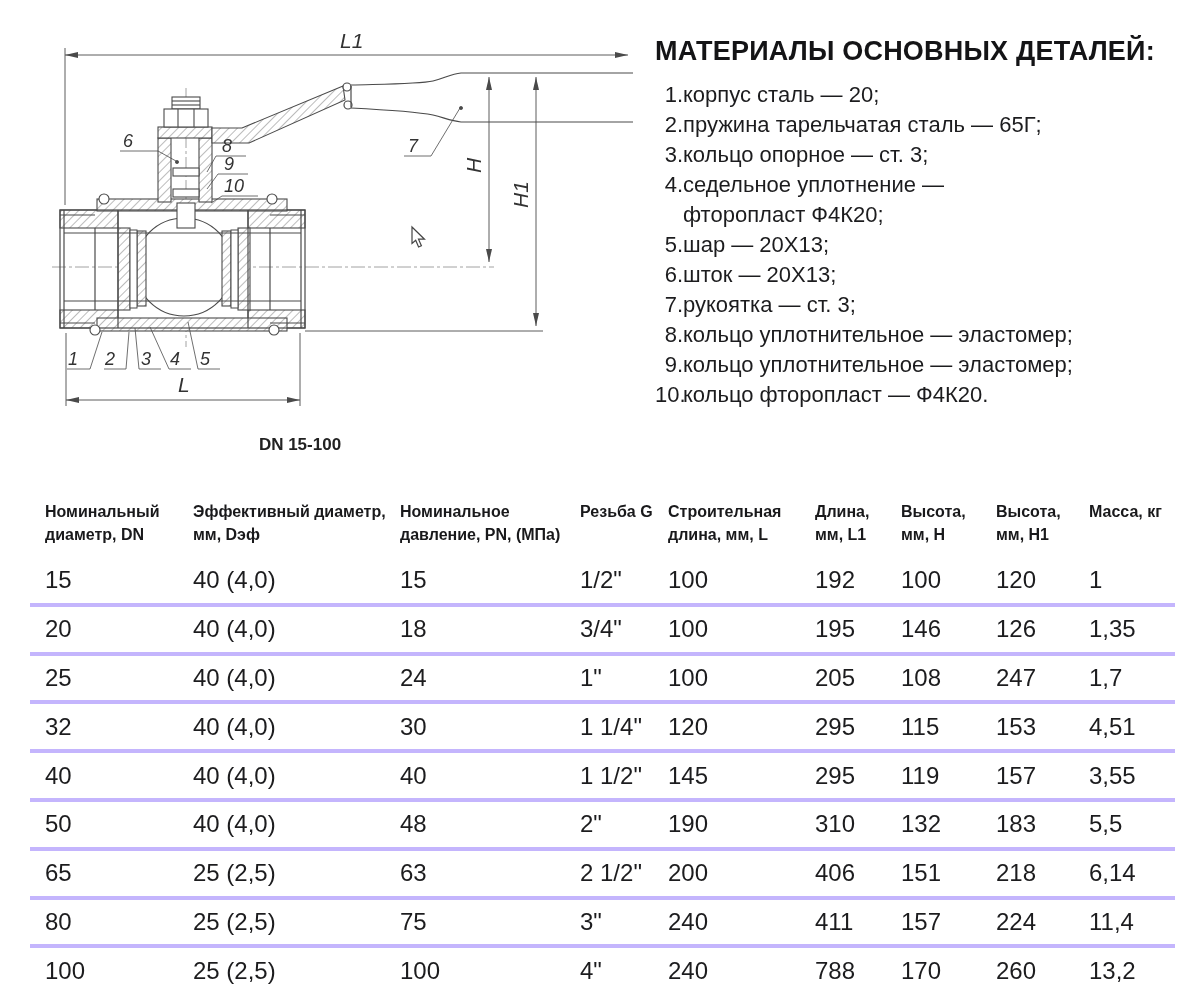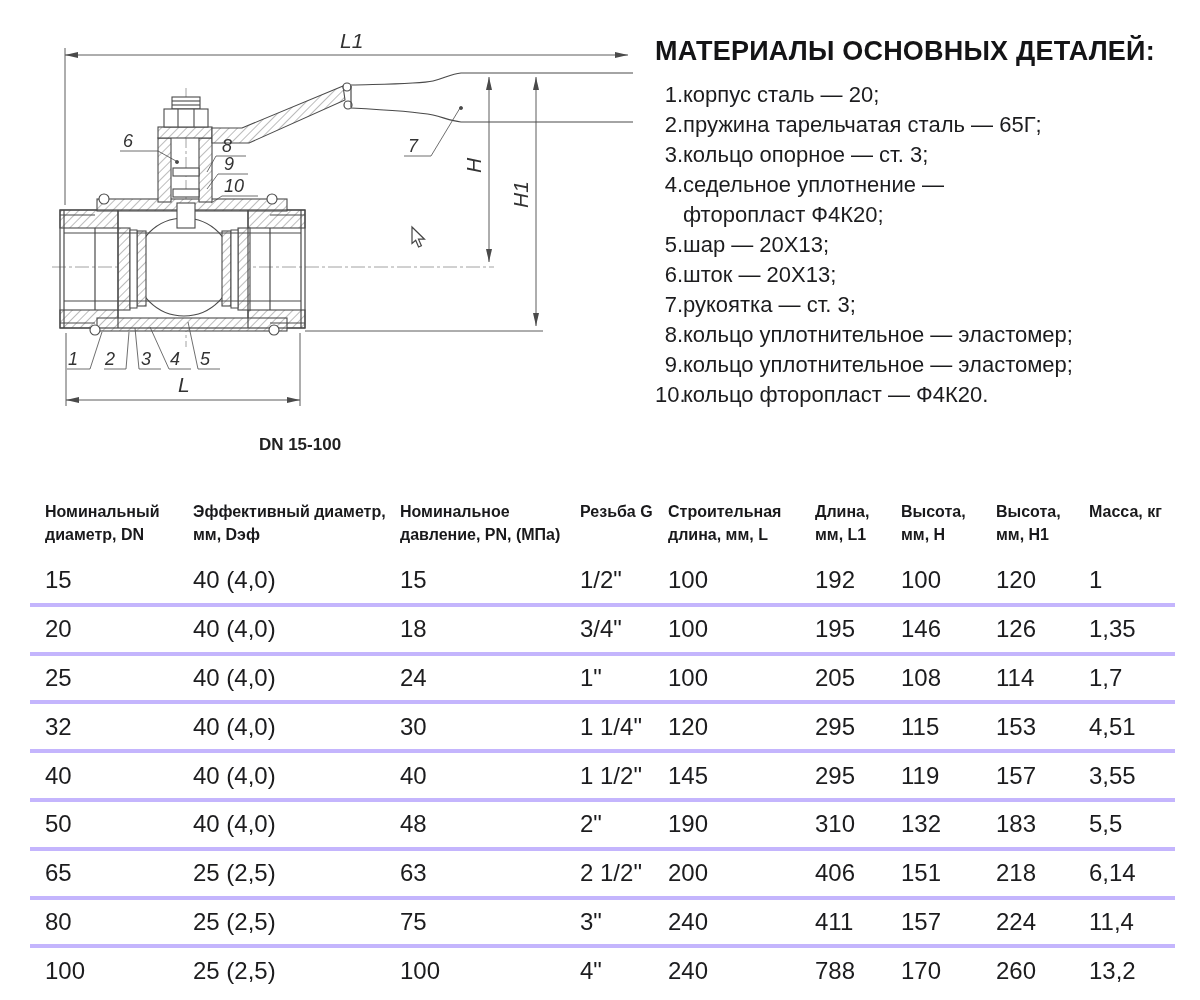--- a/index.html
+++ b/index.html
@@ -262,21 +262,21 @@
         <div class="td">1,35</div>
       </div>
       <div class="tr grid-cols">
         <div class="td">25</div>
         <div class="td">40 (4,0)</div>
         <div class="td">24</div>
         <div class="td">1"</div>
         <div class="td">100</div>
         <div class="td">205</div>
         <div class="td">108</div>
-        <div class="td">114</div>
+        <div class="td">247</div>
         <div class="td">1,7</div>
       </div>
       <div class="tr grid-cols">
         <div class="td">32</div>
         <div class="td">40 (4,0)</div>
         <div class="td">30</div>
         <div class="td">1 1/4"</div>
         <div class="td">120</div>
         <div class="td">295</div>
         <div class="td">115</div>

